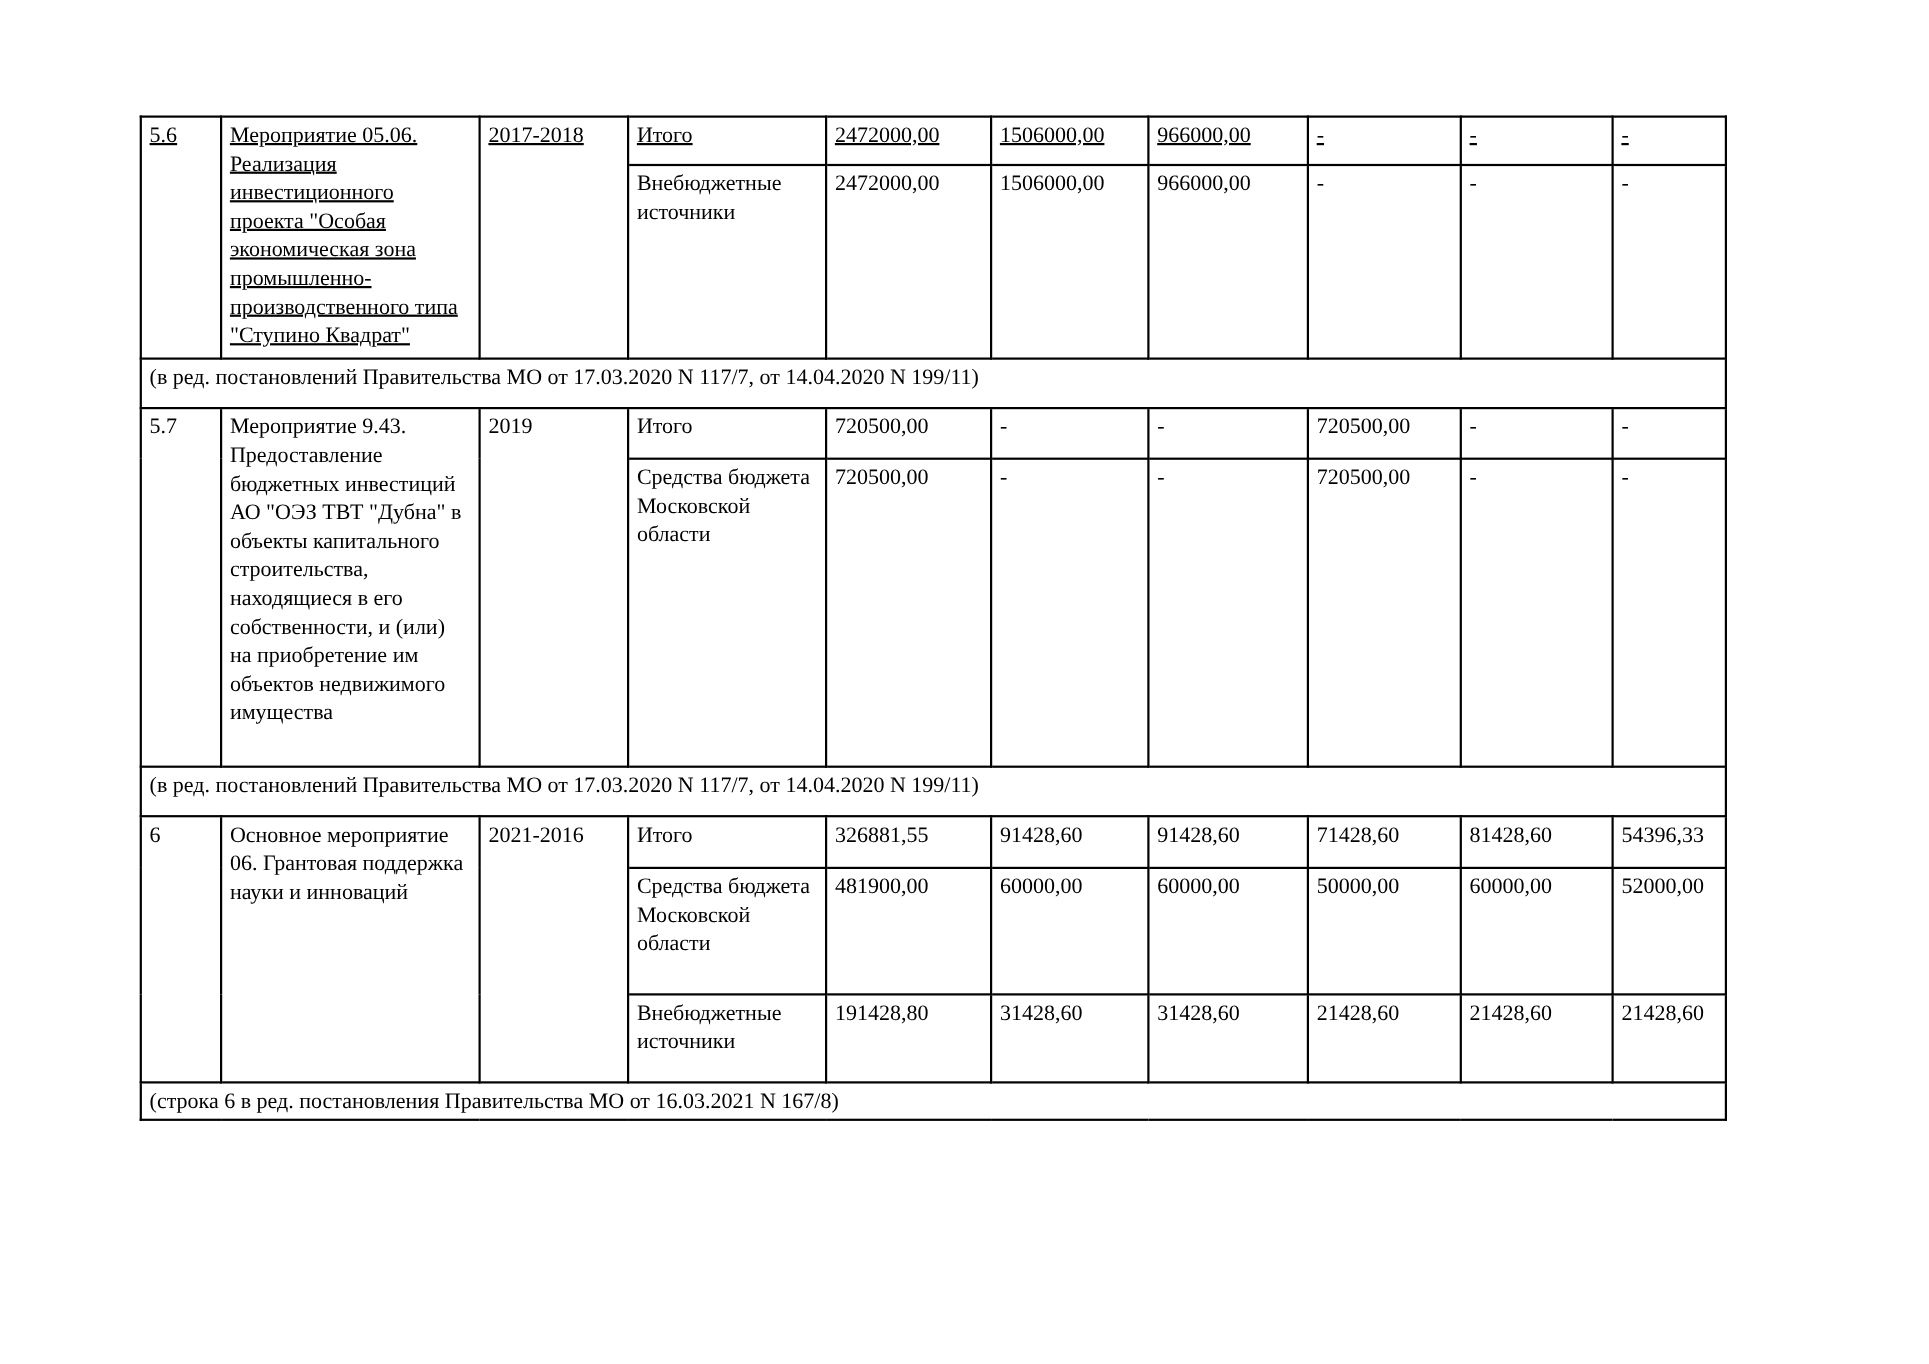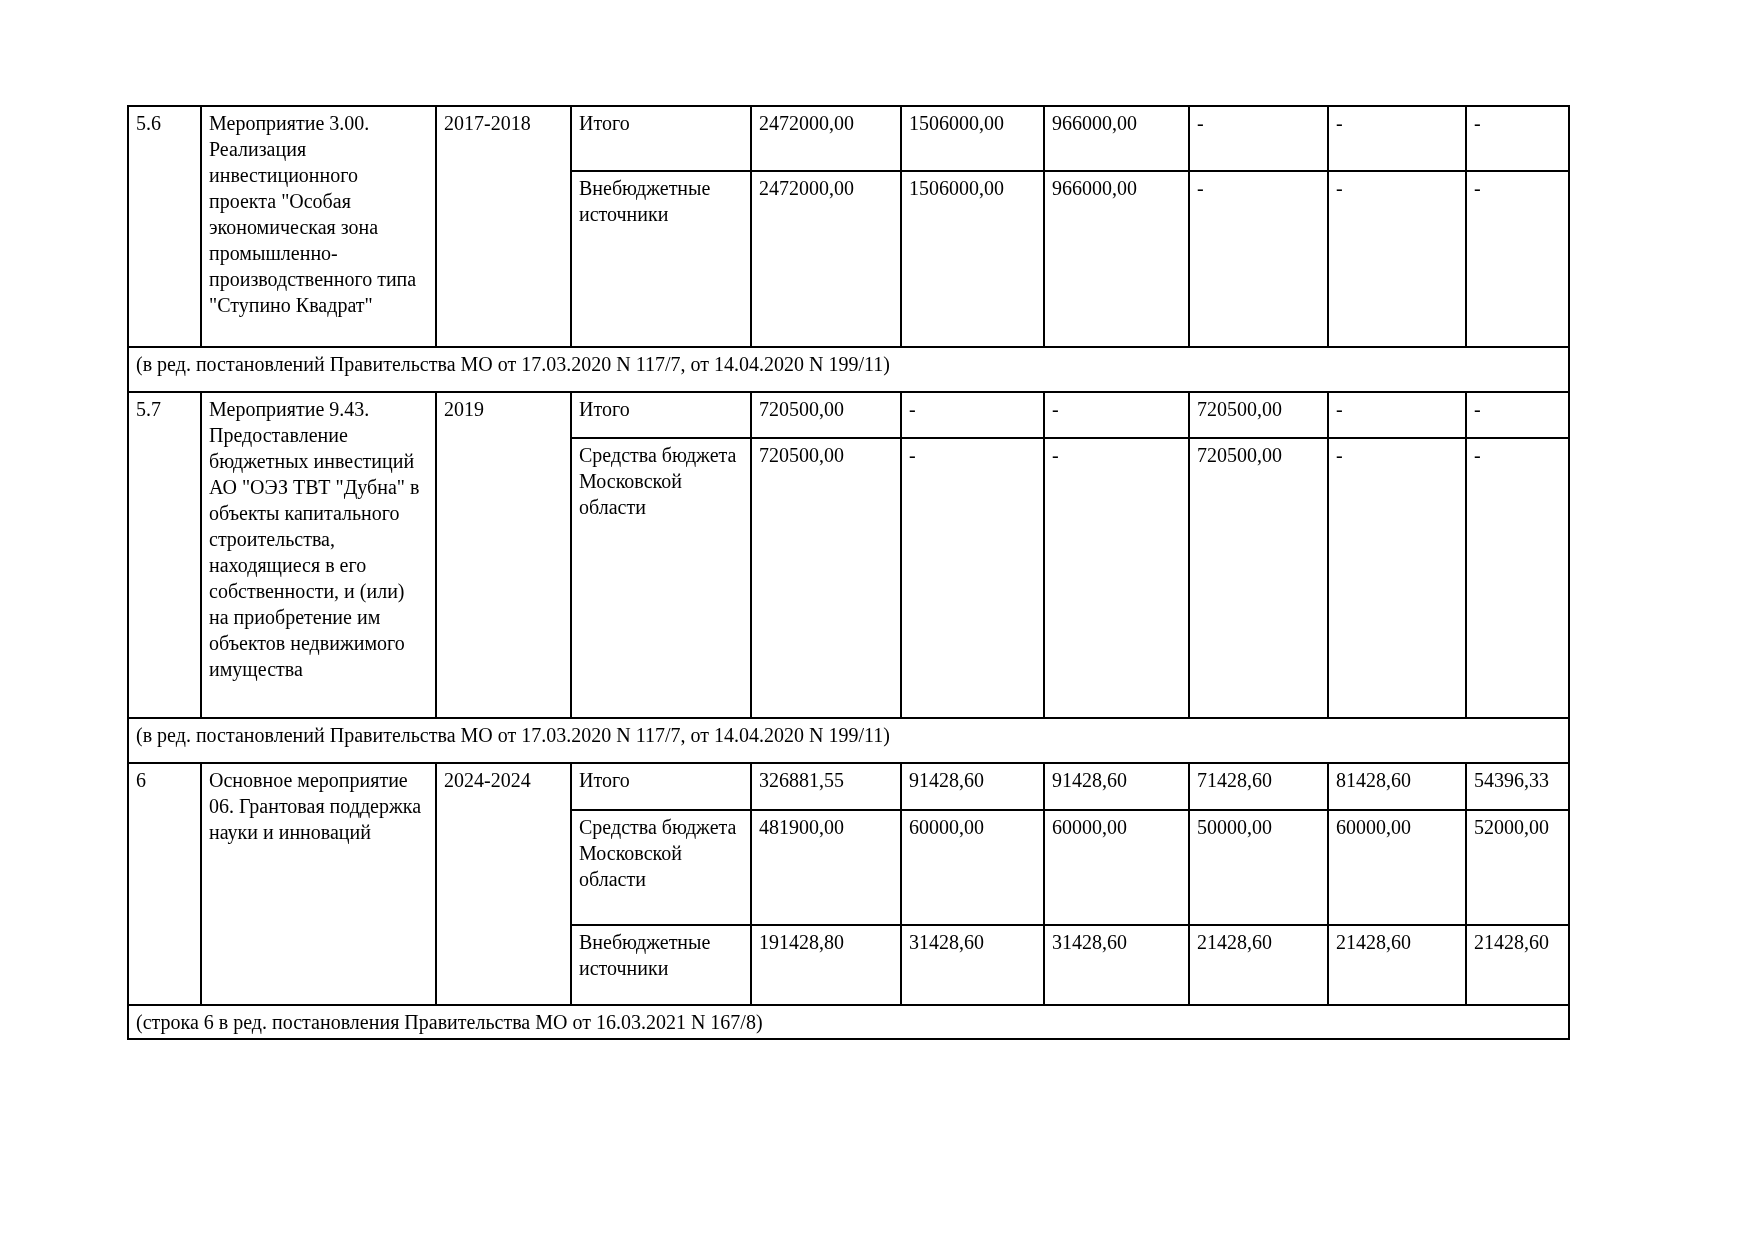--- a/index.html
+++ b/index.html
@@ -54,23 +54,23 @@
       <col style="width:135px">
       <col style="width:180px">
       <col style="width:150px">
       <col style="width:143px">
       <col style="width:145px">
       <col style="width:139px">
       <col style="width:138px">
       <col style="width:103px">
     </colgroup>
     <tbody>
-        <tr style="height: 65px;">
+        <tr style="height: 44px; text-decoration: underline;">
           <td rowspan="2" class="col-num">5.6</td>
-          <td rowspan="2" class="col-desc">Мероприятие 3.00. Реализация инвестиционного проекта "Особая экономическая зона промышленно-производственного типа "Ступино Квадрат"</td>
+          <td rowspan="2" class="col-desc">Мероприятие 05.06. Реализация инвестиционного проекта "Особая экономическая зона промышленно-производственного типа "Ступино Квадрат"</td>
           <td rowspan="2" class="col-years">2017-2018</td>
           <td class="col-source">Итого</td>
           <td class="col-amount">2472000,00</td>
           <td class="col-amount">1506000,00</td>
           <td class="col-amount">966000,00</td>
           <td class="col-amount">-</td>
           <td class="col-amount">-</td>
           <td class="col-amount">-</td>
         </tr>
         <tr style="height: 176px;">
@@ -105,21 +105,21 @@
           <td class="col-amount">720500,00</td>
           <td class="col-amount">-</td>
           <td class="col-amount">-</td>
         </tr>
         <tr style="height: 45px;">
           <td colspan="10" class="note-cell">(в ред. постановлений Правительства МО от 17.03.2020 N 117/7, от 14.04.2020 N 199/11)</td>
         </tr>
         <tr style="height: 47px;">
           <td rowspan="3" class="col-num">6</td>
           <td rowspan="3" class="col-desc">Основное мероприятие 06. Грантовая поддержка науки и инноваций</td>
-          <td rowspan="3" class="col-years">2024-2024</td>
+          <td rowspan="3" class="col-years">2021-2016</td>
           <td class="col-source">Итого</td>
           <td class="col-amount">326881,55</td>
           <td class="col-amount">91428,60</td>
           <td class="col-amount">91428,60</td>
           <td class="col-amount">71428,60</td>
           <td class="col-amount">81428,60</td>
           <td class="col-amount">54396,33</td>
         </tr>
         <tr style="height: 115px;">
           <td class="col-source">Средства бюджета Московской области</td>

